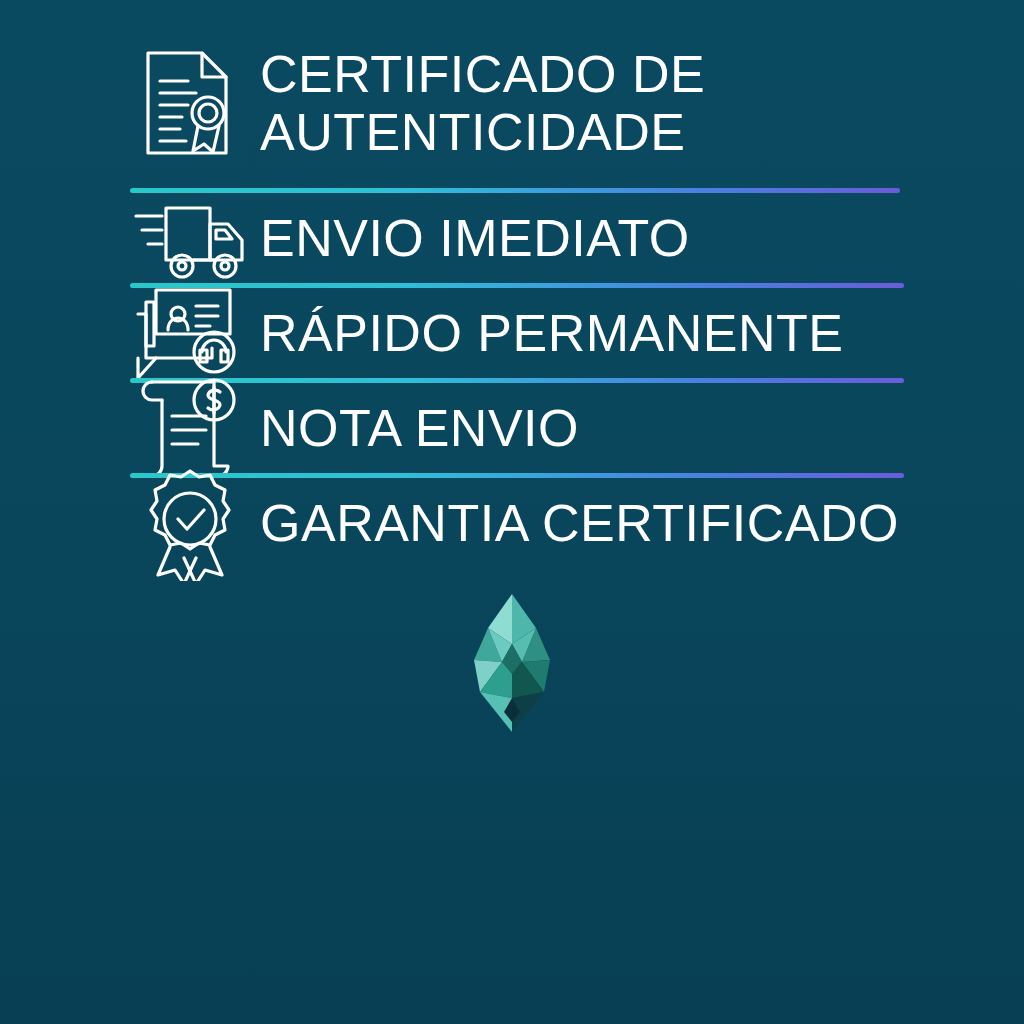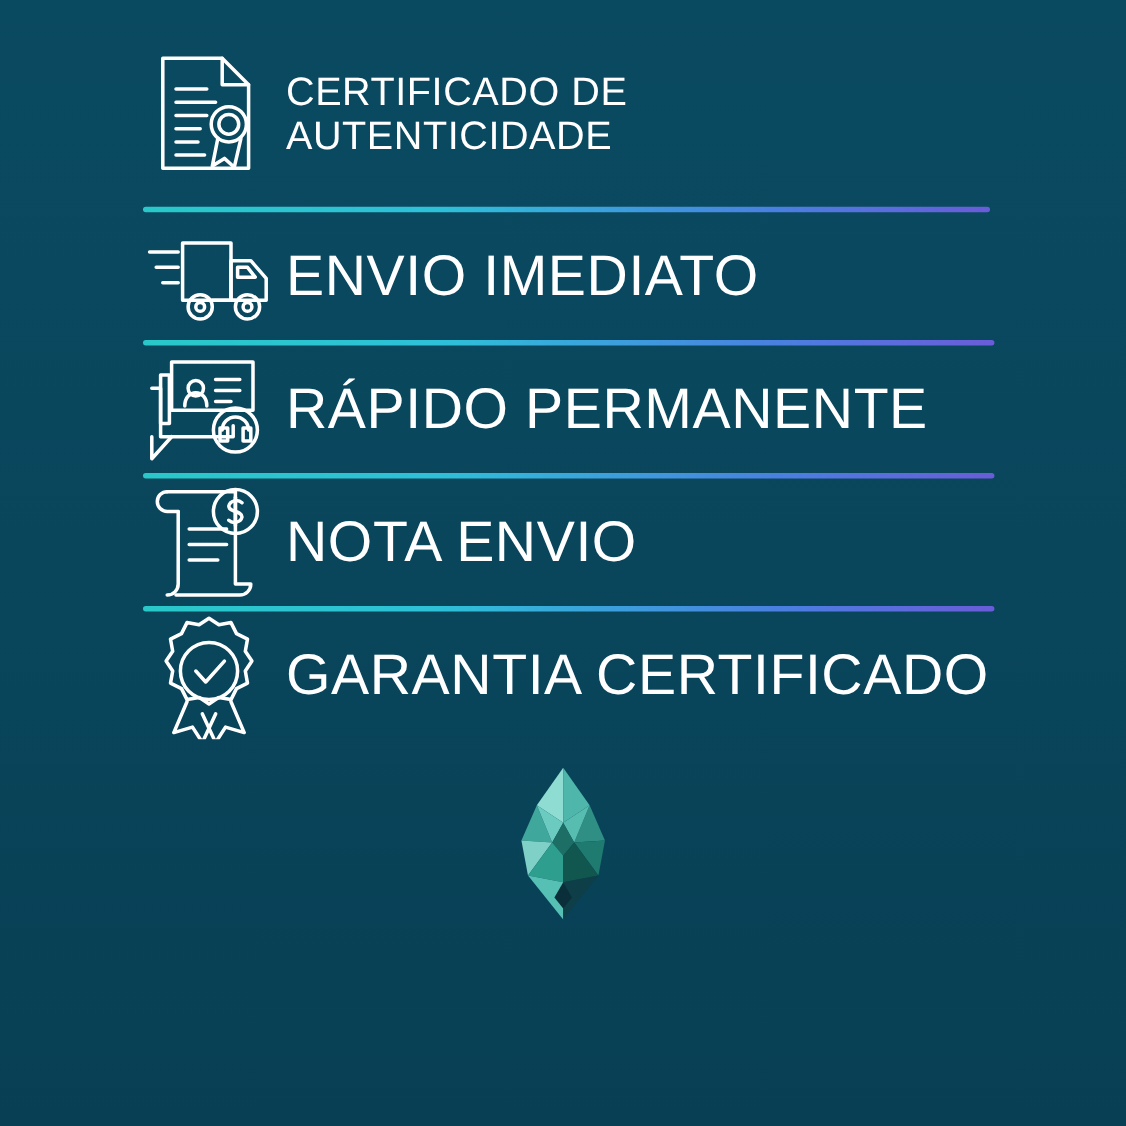--- a/index.html
+++ b/index.html
@@ -19,21 +19,21 @@
     height: 1024px;
     background: linear-gradient(180deg, #0a4a61 0%, #09465c 50%, #083f54 100%);
     display: flex;
     flex-direction: column;
     box-sizing: border-box;
     padding-top: 18px;
   }
   .feature {
     display: flex;
     align-items: center;
-    height: 116px;
+    height: 90px;
     padding-left: 130px;
     box-sizing: border-box;
   }
   .feature .icon {
     width: 120px;
     height: 118px;
     flex: 0 0 120px;
     display: flex;
     align-items: center;
     justify-content: center;
@@ -44,21 +44,21 @@
   .feature .label {
     color: #ffffff;
     font-size: 52px;
     line-height: 1.12;
     letter-spacing: 0.5px;
     font-weight: 400;
     margin-left: 10px;
     white-space: pre-line;
   }
   .feature.tall { height: 170px; }
-  .feature.tall .label { font-size: 36px; }
+  .feature.tall .label { font-size: 52px; }
   .divider {
     height: 5px;
     margin: 0 120px 0 130px;
     border-radius: 3px;
     background: linear-gradient(90deg, #29c8c8 0%, #2ec0d8 35%, #4a7fe0 75%, #6a5cd8 100%);
   }
   .divider.d1 { margin-left: 130px; margin-right: 124px; }
   .gem-wrap {
     flex: 1 1 auto;
     display: flex;

